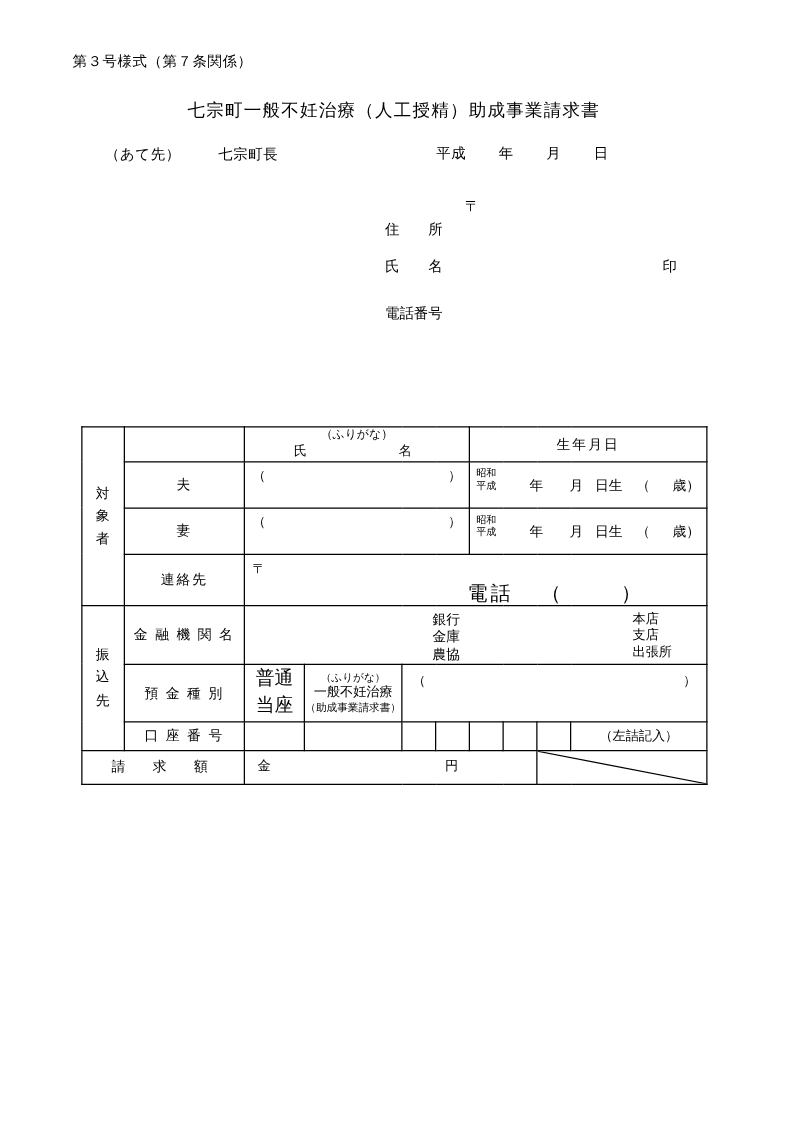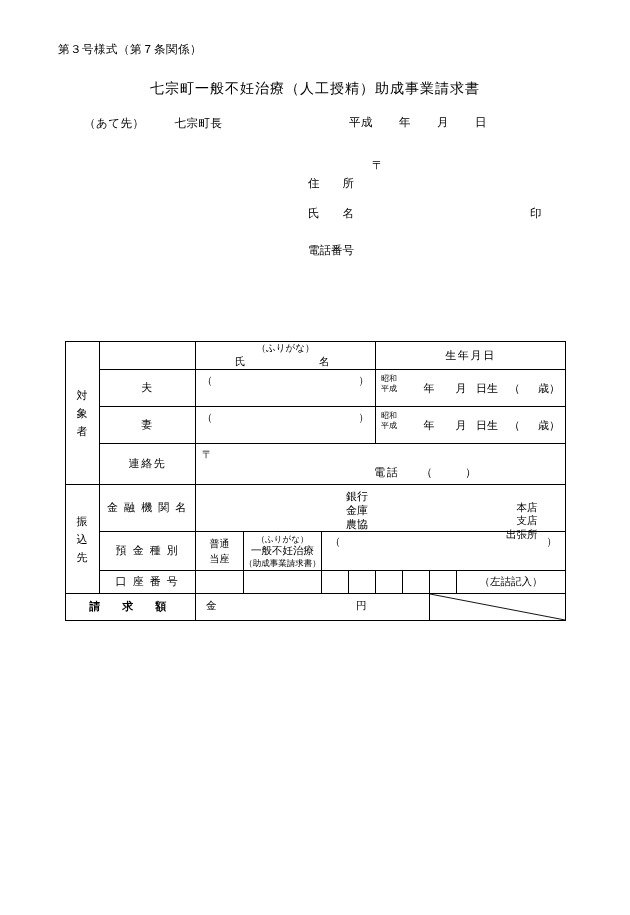--- a/index.html
+++ b/index.html
@@ -177,48 +177,48 @@
   .b-d { width: 62px; text-align: left; }
   .contact-cell {
     position: relative;
     height: 40px;
     text-align: left;
   }
   .contact-cell .mark {
     position: absolute; left: 6px; top: 4px; font-size: 10.5px;
   }
   .contact-cell .tel {
-    position: absolute; left: 178px; top: 21px; font-size: 11px;
+    position: absolute; left: 178px; top: 21px; font-size: 16px;
     letter-spacing: 0.15em;
     text-align: center;
   }
   .contact-cell .tel .paren { letter-spacing: 0; margin-left: 22px; }
   .bank-cell {
     position: relative;
     height: 46px;
   }
   .bank-left {
     position: absolute;
     left: 150px;
     top: 4px;
     text-align: left;
     line-height: 1.28;
     font-size: 11px;
   }
   .bank-right {
     position: absolute;
     left: 310px;
-    top: 16px;
-    text-align: right;
+    top: 4px;
+    text-align: left;
     line-height: 1.28;
     font-size: 10.5px;
   }
   .kind-col {
     width: 48px;
-    font-size: 10px;
+    font-size: 15px;
     line-height: 1.5;
     padding: 3px 0;
   }
   .holder-col {
     width: 78px;
     font-size: 10.5px;
     line-height: 1.25;
     padding: 2px 0;
   }
   .holder-col .small { font-size: 8.5px; }
@@ -229,21 +229,20 @@
   .holder-paren .lp { position: absolute; left: 8px; top: 3px; }
   .holder-paren .rp { position: absolute; right: 8px; top: 3px; }
   .acct-box { width: 27px; height: 22px; }
   .acct-note {
     font-size: 10.5px;
     padding: 0 4px;
   }
   .amount-label {
     letter-spacing: 0.5em;
     font-size: 11px;
-    font-weight: bold;
   }
   .amount-cell {
     position: relative;
     height: 26px;
   }
   .amount-cell .kin { position: absolute; left: 10px; top: 5px; }
   .amount-cell .yen { position: absolute; left: 160px; top: 5px; }
   .diag {
     position: relative;
     padding: 0;

